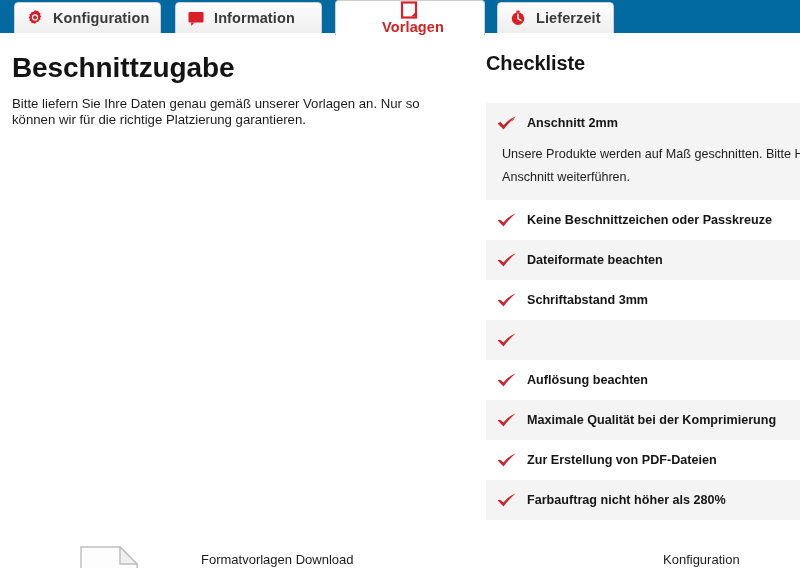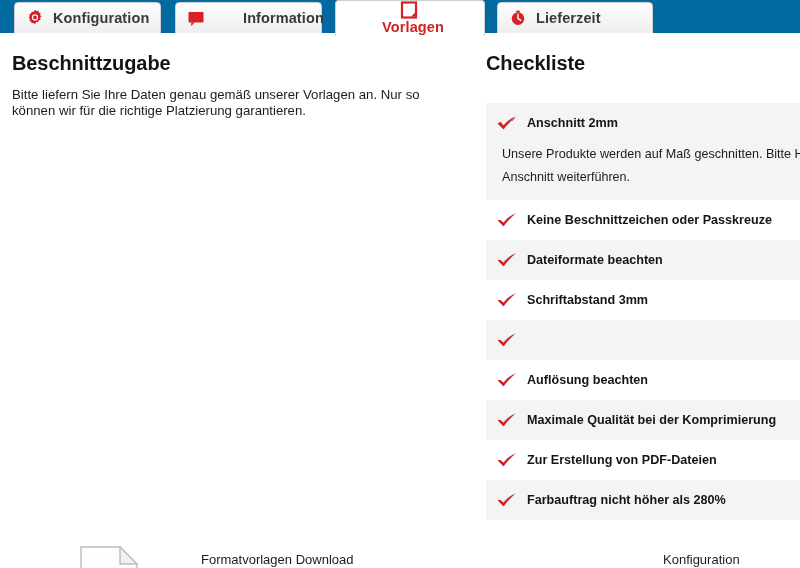--- a/index.html
+++ b/index.html
@@ -69,33 +69,33 @@
   }
   .tab.active .tab-label { color: #cf2222; }
 
   .tab-icon {
     width: 18px; height: 18px;
     display: block;
     flex: 0 0 18px;
   }
 
   #tab0 { left: 14px;  width: 147px; }
-  #tab1 { left: 175px; width: 147px; gap: 29px; }
+  #tab1 { left: 175px; width: 147px; }
   #tab2 { left: 335px; width: 150px; }
-  #tab3 { left: 497px; width: 156px; }
+  #tab3 { left: 497px; width: 117px; }
 
   
   #left-col {
     position: absolute;
     left: 12px;
     top: 52px;
     width: 450px;
   }
   #left-heading {
-    font-size: 20px;
+    font-size: 28px;
     font-weight: bold;
     color: #141414;
     margin: 0 0 12px 0;
     letter-spacing: -0.1px;
   }
   #left-paragraph {
     font-size: 13.2px;
     line-height: 16px;
     color: #1c1c1c;
     margin: 0;

